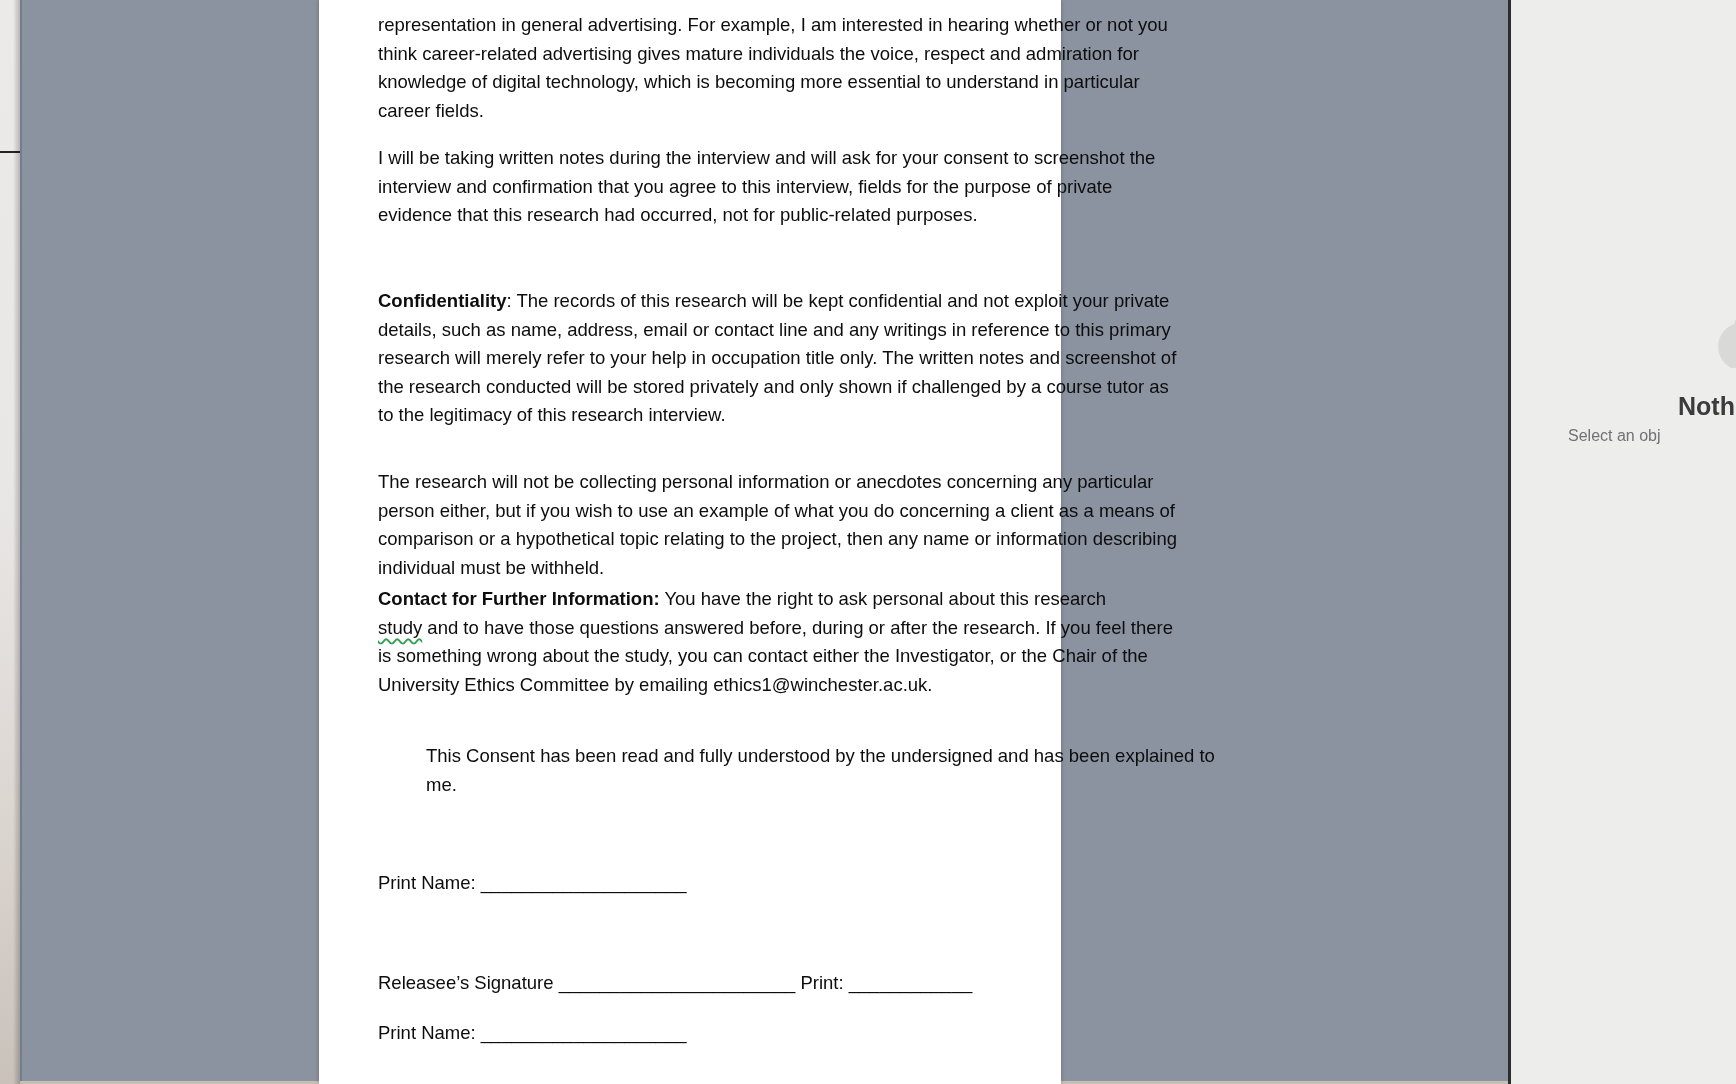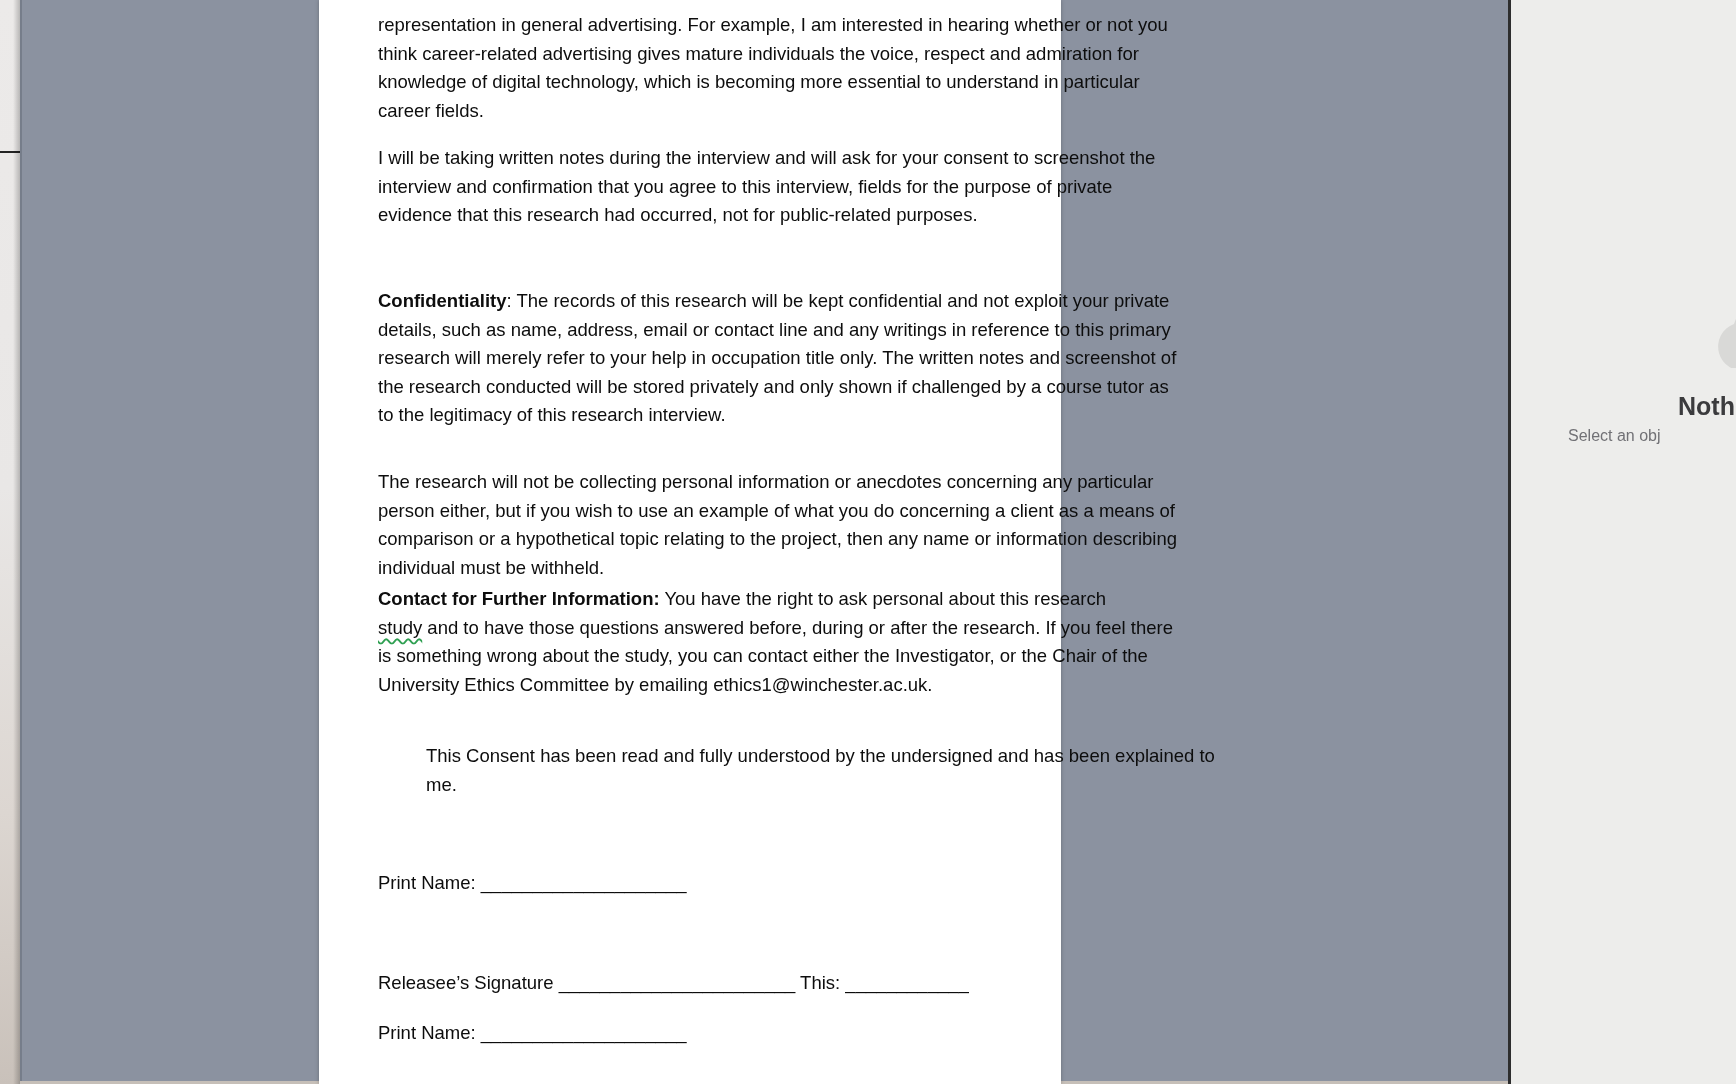--- a/index.html
+++ b/index.html
@@ -99,21 +99,21 @@
 
   <div class="para p5"><b>Contact for Further Information:</b><span> You have the right to ask personal about this research
 </span><span class="grammar">study</span><span> and to have those questions answered before, during or after the research. If you feel there
 is something wrong about the study, you can contact either the Investigator, or the Chair of the
 University Ethics Committee by emailing ethics1@winchester.ac.uk.</span></div>
 
   <div class="para p6">This Consent has been read and fully understood by the undersigned and has been explained to
 me.</div>
 
   <div class="para sigp1">Print Name: ____________________</div>
-  <div class="para sig2">Releasee’s Signature _______________________ This: ____________</div>
+  <div class="para sig2">Releasee’s Signature _______________________ Print: ____________</div>
   <div class="para sigp2">Print Name: ____________________</div>
 </div>
 
 <div class="divider"></div>
 
 <div class="panel">
   <svg class="panel-icon" width="90" height="140" viewBox="0 0 90 140">
     <path d="M 88 14 C 77 44 60 76 53 96 A 24 24 0 1 0 85 116 C 93 84 93 44 88 14 Z" fill="#d9d9d7"></path>
     <circle cx="66" cy="112" r="9.5" fill="#ededeb"></circle>
   </svg>

